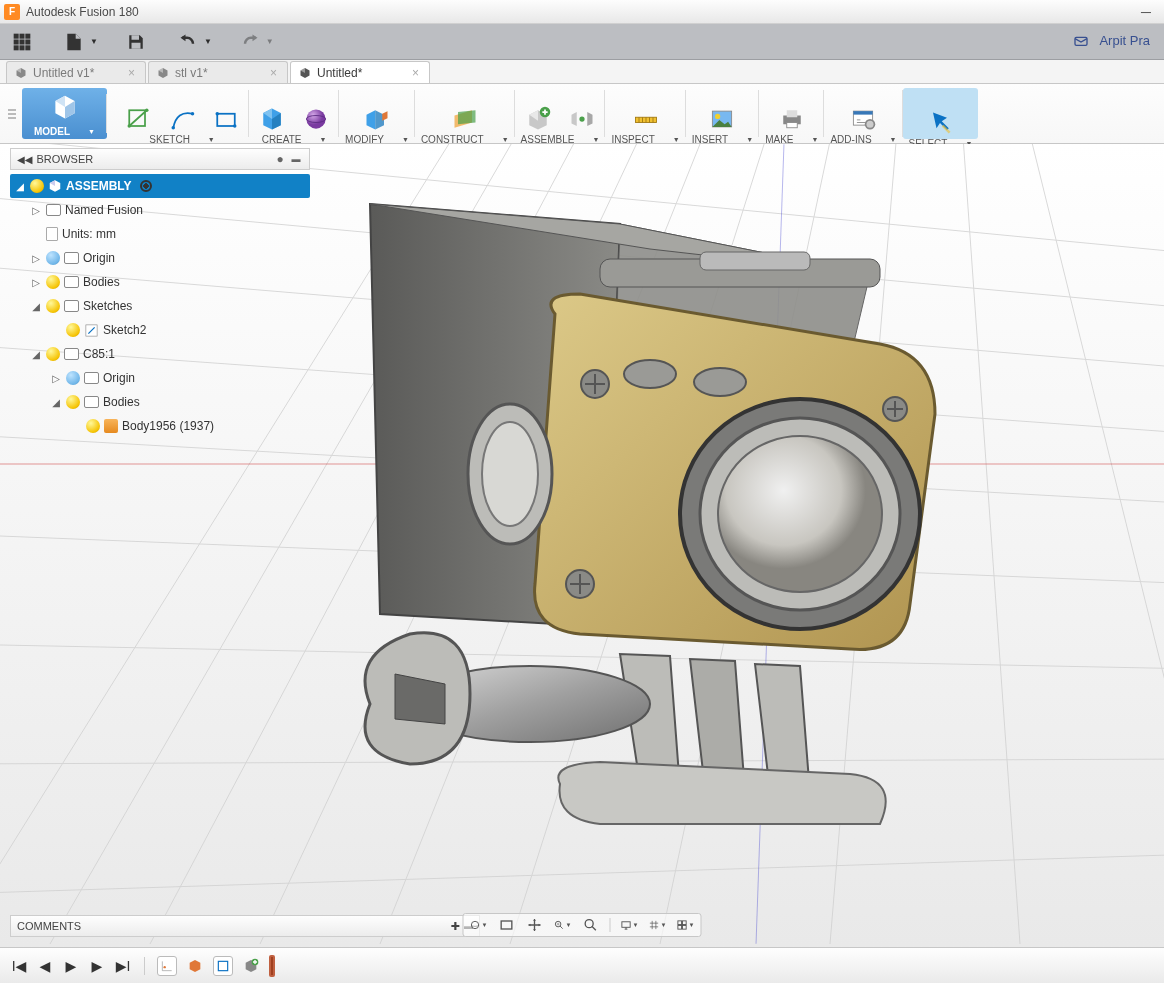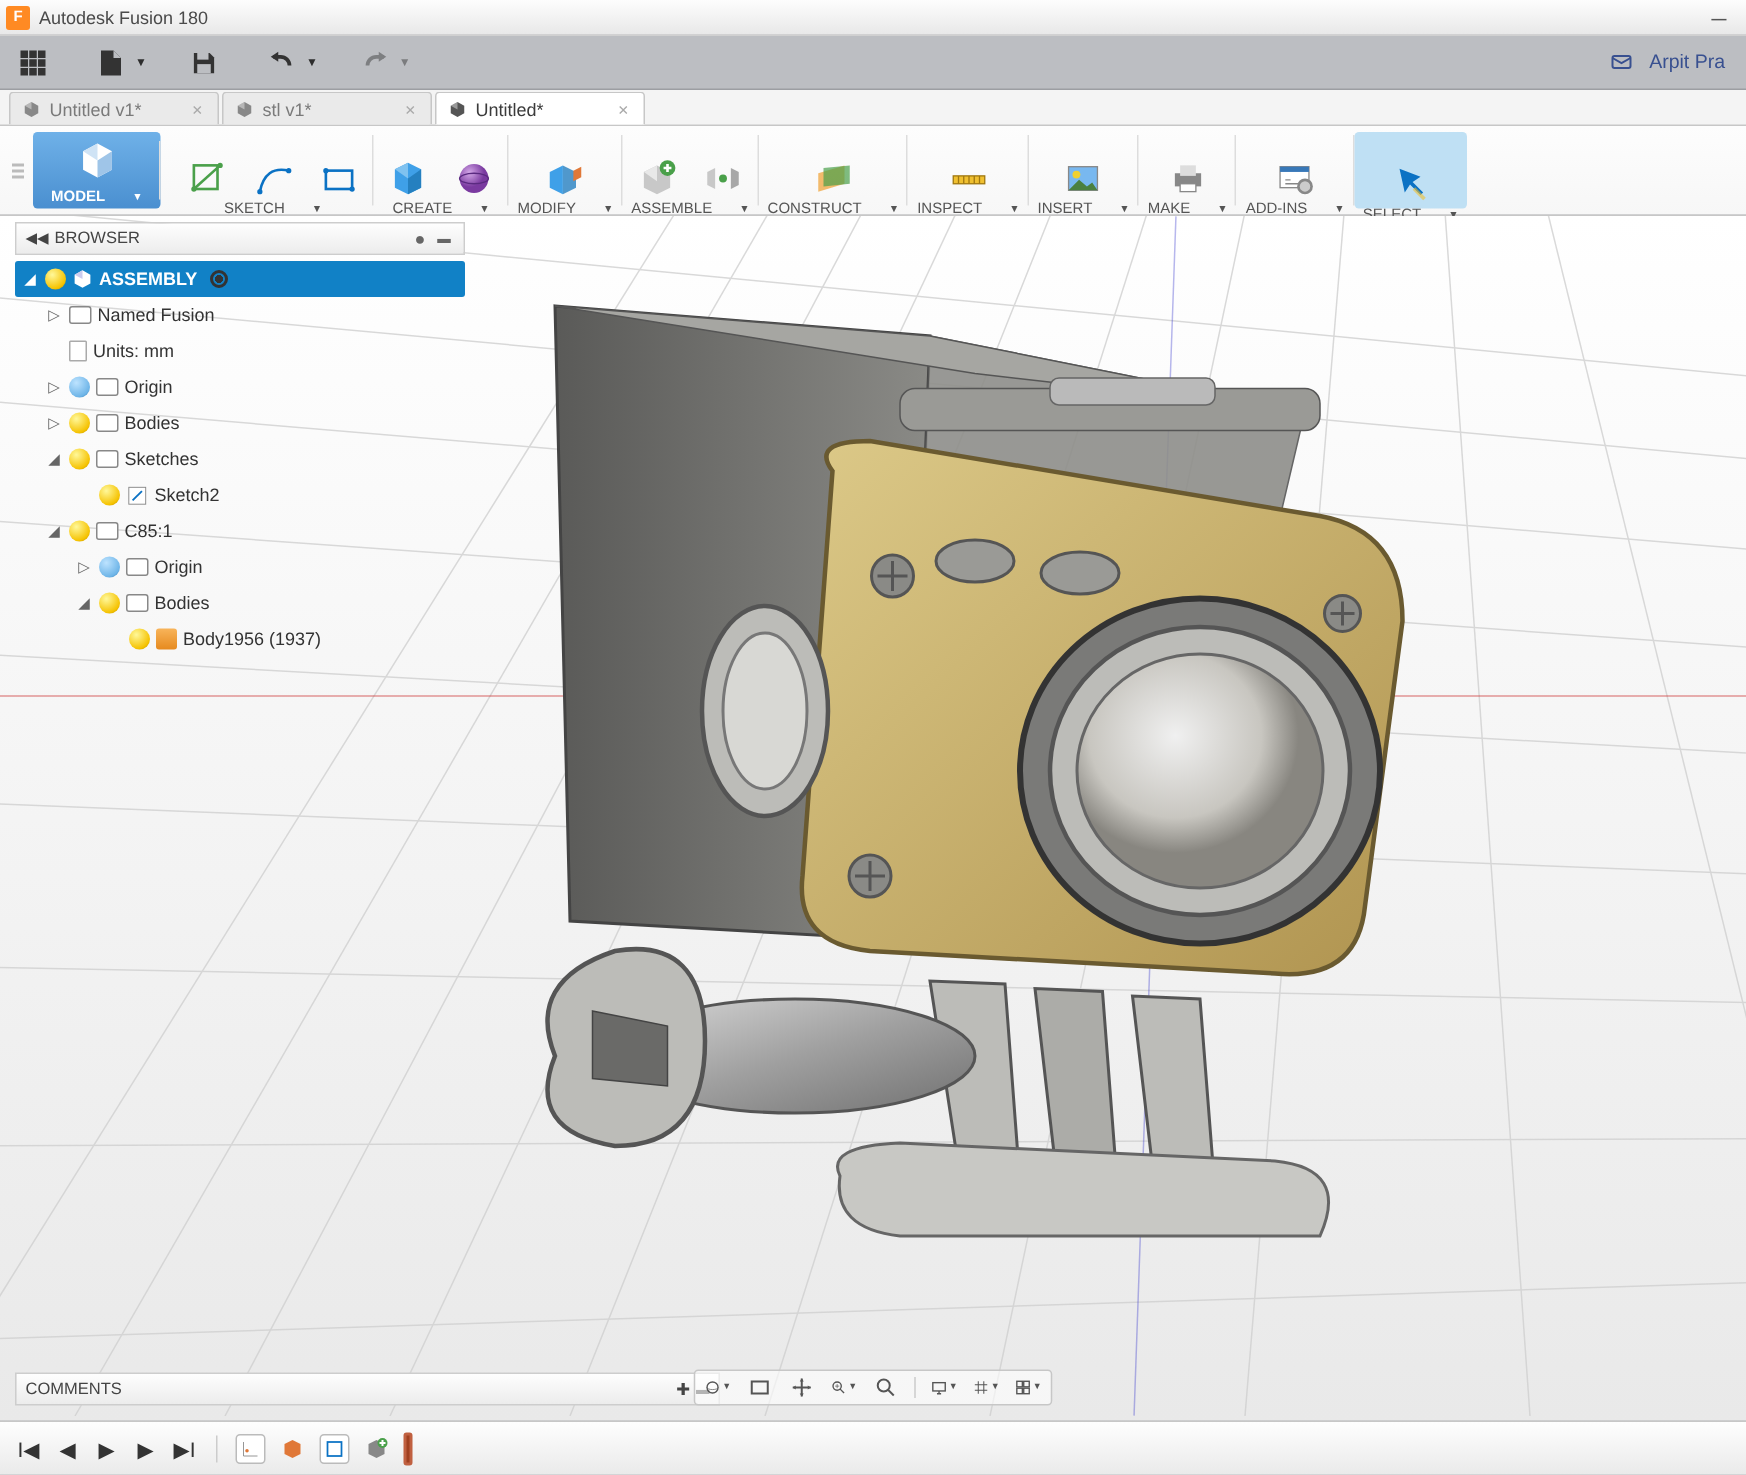--- a/index.html
+++ b/index.html
@@ -295,53 +295,53 @@
         </div>
       </div>
     <div class="riblabel">
         <span>MODIFY</span>
         <span class="dd">▼</span>
       </div>
   </div>
 
   <div class="ribgroup">
     <div class="ribicons">
+        <div class="ribicon">
+          <svg viewBox="0 0 32 32">
+            <path fill="#f0a030" opacity="0.7" d="M4 12l20-6v14L4 26z"></path>
+            <path fill="#4aa04a" opacity="0.7" d="M8 8l20-2v14L8 22z"></path>
+          </svg>
+        </div>
+      </div>
+    <div class="riblabel">
+        <span>CONSTRUCT</span>
+        <span class="dd">▼</span>
+      </div>
+  </div>
+
+  <div class="ribgroup">
+    <div class="ribicons">
       <div class="ribicon">
           <svg viewBox="0 0 32 32">
             <path fill="#c8c8c8" d="M16 6 6 11v12l10 5 10-5V11z"></path>
             <path fill="#e8e8e8" d="M16 6v12L6 11z"></path>
             <circle cx="24" cy="8" r="6" fill="#4aa04a"></circle>
             <path d="M24 5v6M21 8h6" stroke="#fff" stroke-width="2"></path>
           </svg>
         </div>
       <div class="ribicon">
           <svg viewBox="0 0 32 32">
             <path fill="#c8c8c8" d="M10 8 4 11v10l6 3z"></path>
             <path fill="#a8a8a8" d="M22 8l6 3v10l-6 3z"></path>
             <circle cx="16" cy="16" r="3" fill="#4aa04a"></circle>
           </svg>
         </div>
     </div>
     <div class="riblabel">
         <span>ASSEMBLE</span>
-        <span class="dd">▼</span>
-      </div>
-  </div>
-
-  <div class="ribgroup">
-    <div class="ribicons">
-        <div class="ribicon">
-          <svg viewBox="0 0 32 32">
-            <path fill="#f0a030" opacity="0.7" d="M4 12l20-6v14L4 26z"></path>
-            <path fill="#4aa04a" opacity="0.7" d="M8 8l20-2v14L8 22z"></path>
-          </svg>
-        </div>
-      </div>
-    <div class="riblabel">
-        <span>CONSTRUCT</span>
         <span class="dd">▼</span>
       </div>
   </div>
 
   <div class="ribgroup">
     <div class="ribicons">
         <div class="ribicon">
           <svg viewBox="0 0 32 32">
             <rect x="4" y="14" width="24" height="6" fill="#f0c030" stroke="#a07810"></rect>
             <path d="M8 14v6M12 14v6M16 14v6M20 14v6M24 14v6" stroke="#a07810"></path>

